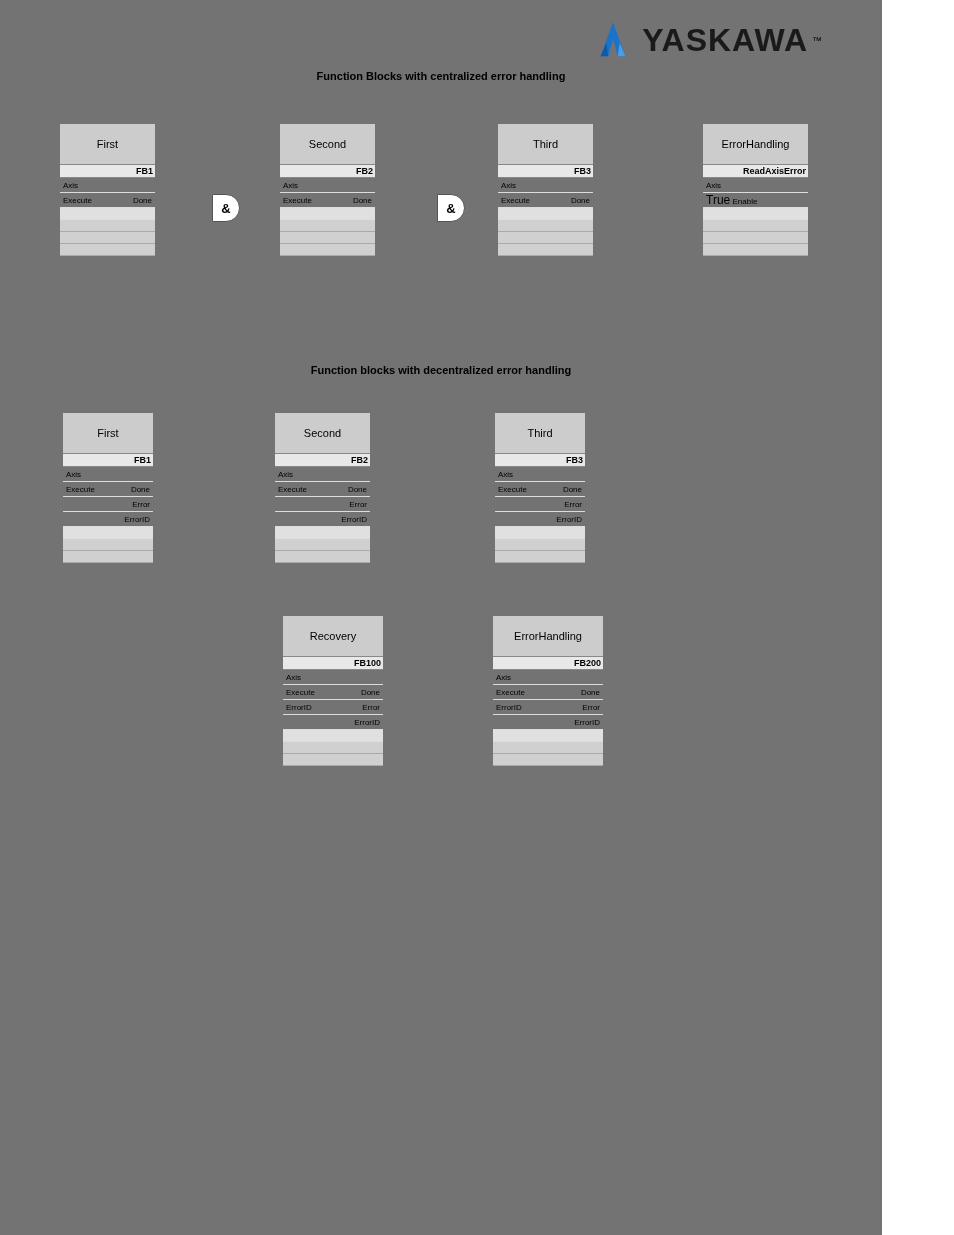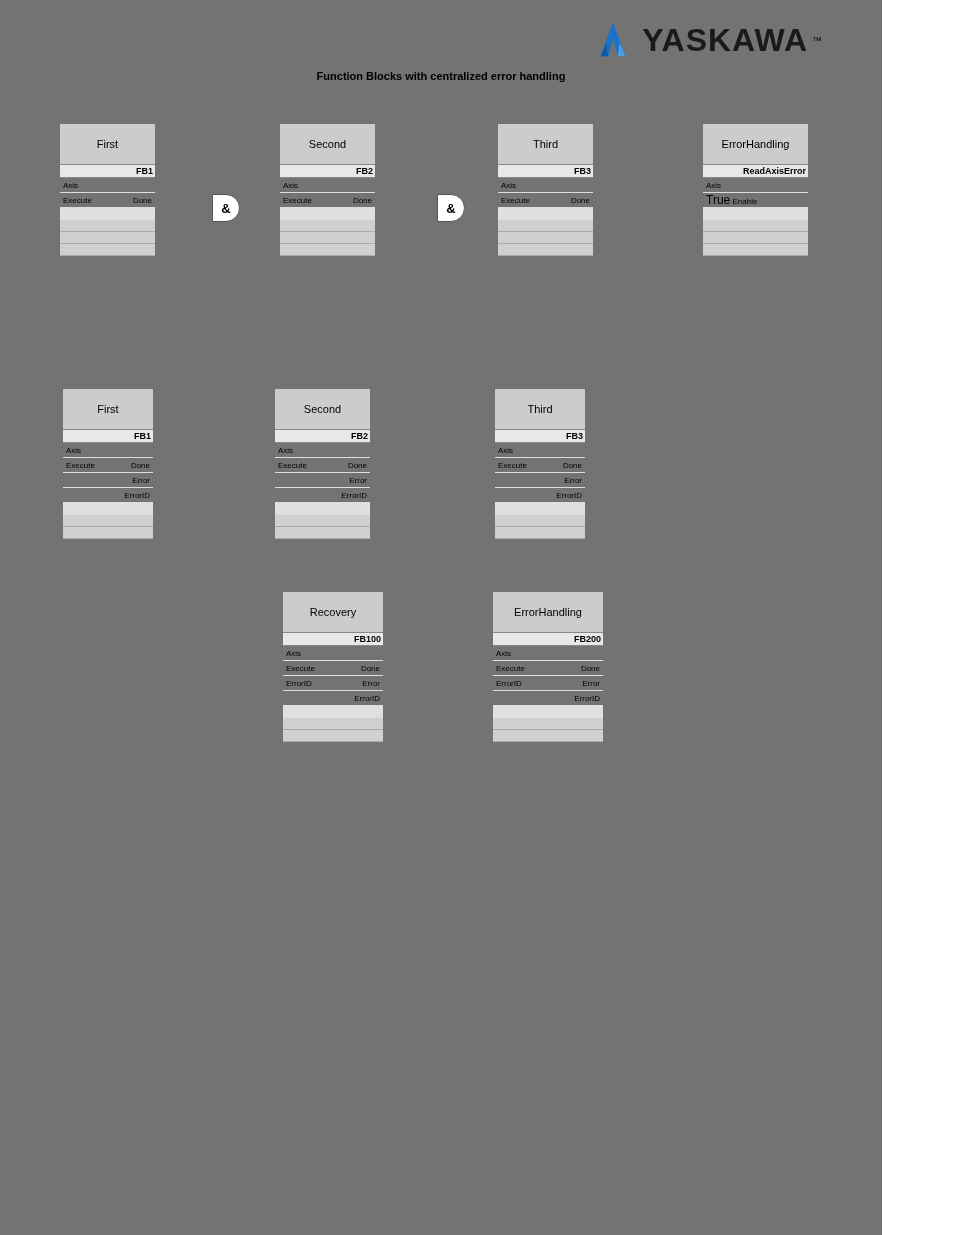--- a/index.html
+++ b/index.html
@@ -228,20 +228,21 @@
         <div class="fb-empty-row"></div>
         <div class="fb-gray-row"></div>
         <div class="fb-gray-row"></div>
         <div class="fb-gray-row"></div>
       </div>
 
     </div>
   </div>
 
   <div class="diagram-section">
+    <div class="section-title">Function blocks with decentralized error handling</div>
 
     <div style="position: relative; height: 420px; margin-left: 15px;">
 
       <svg style="position:absolute;top:0;left:0;width:100%;height:100%;overflow:visible;pointer-events:none;">
 
         <line x1="5" y1="75" x2="28" y2="75"></line>
 
         <line x1="118" y1="88" x2="240" y2="88"></line>
 
         <line x1="118" y1="100" x2="135" y2="100"></line>

